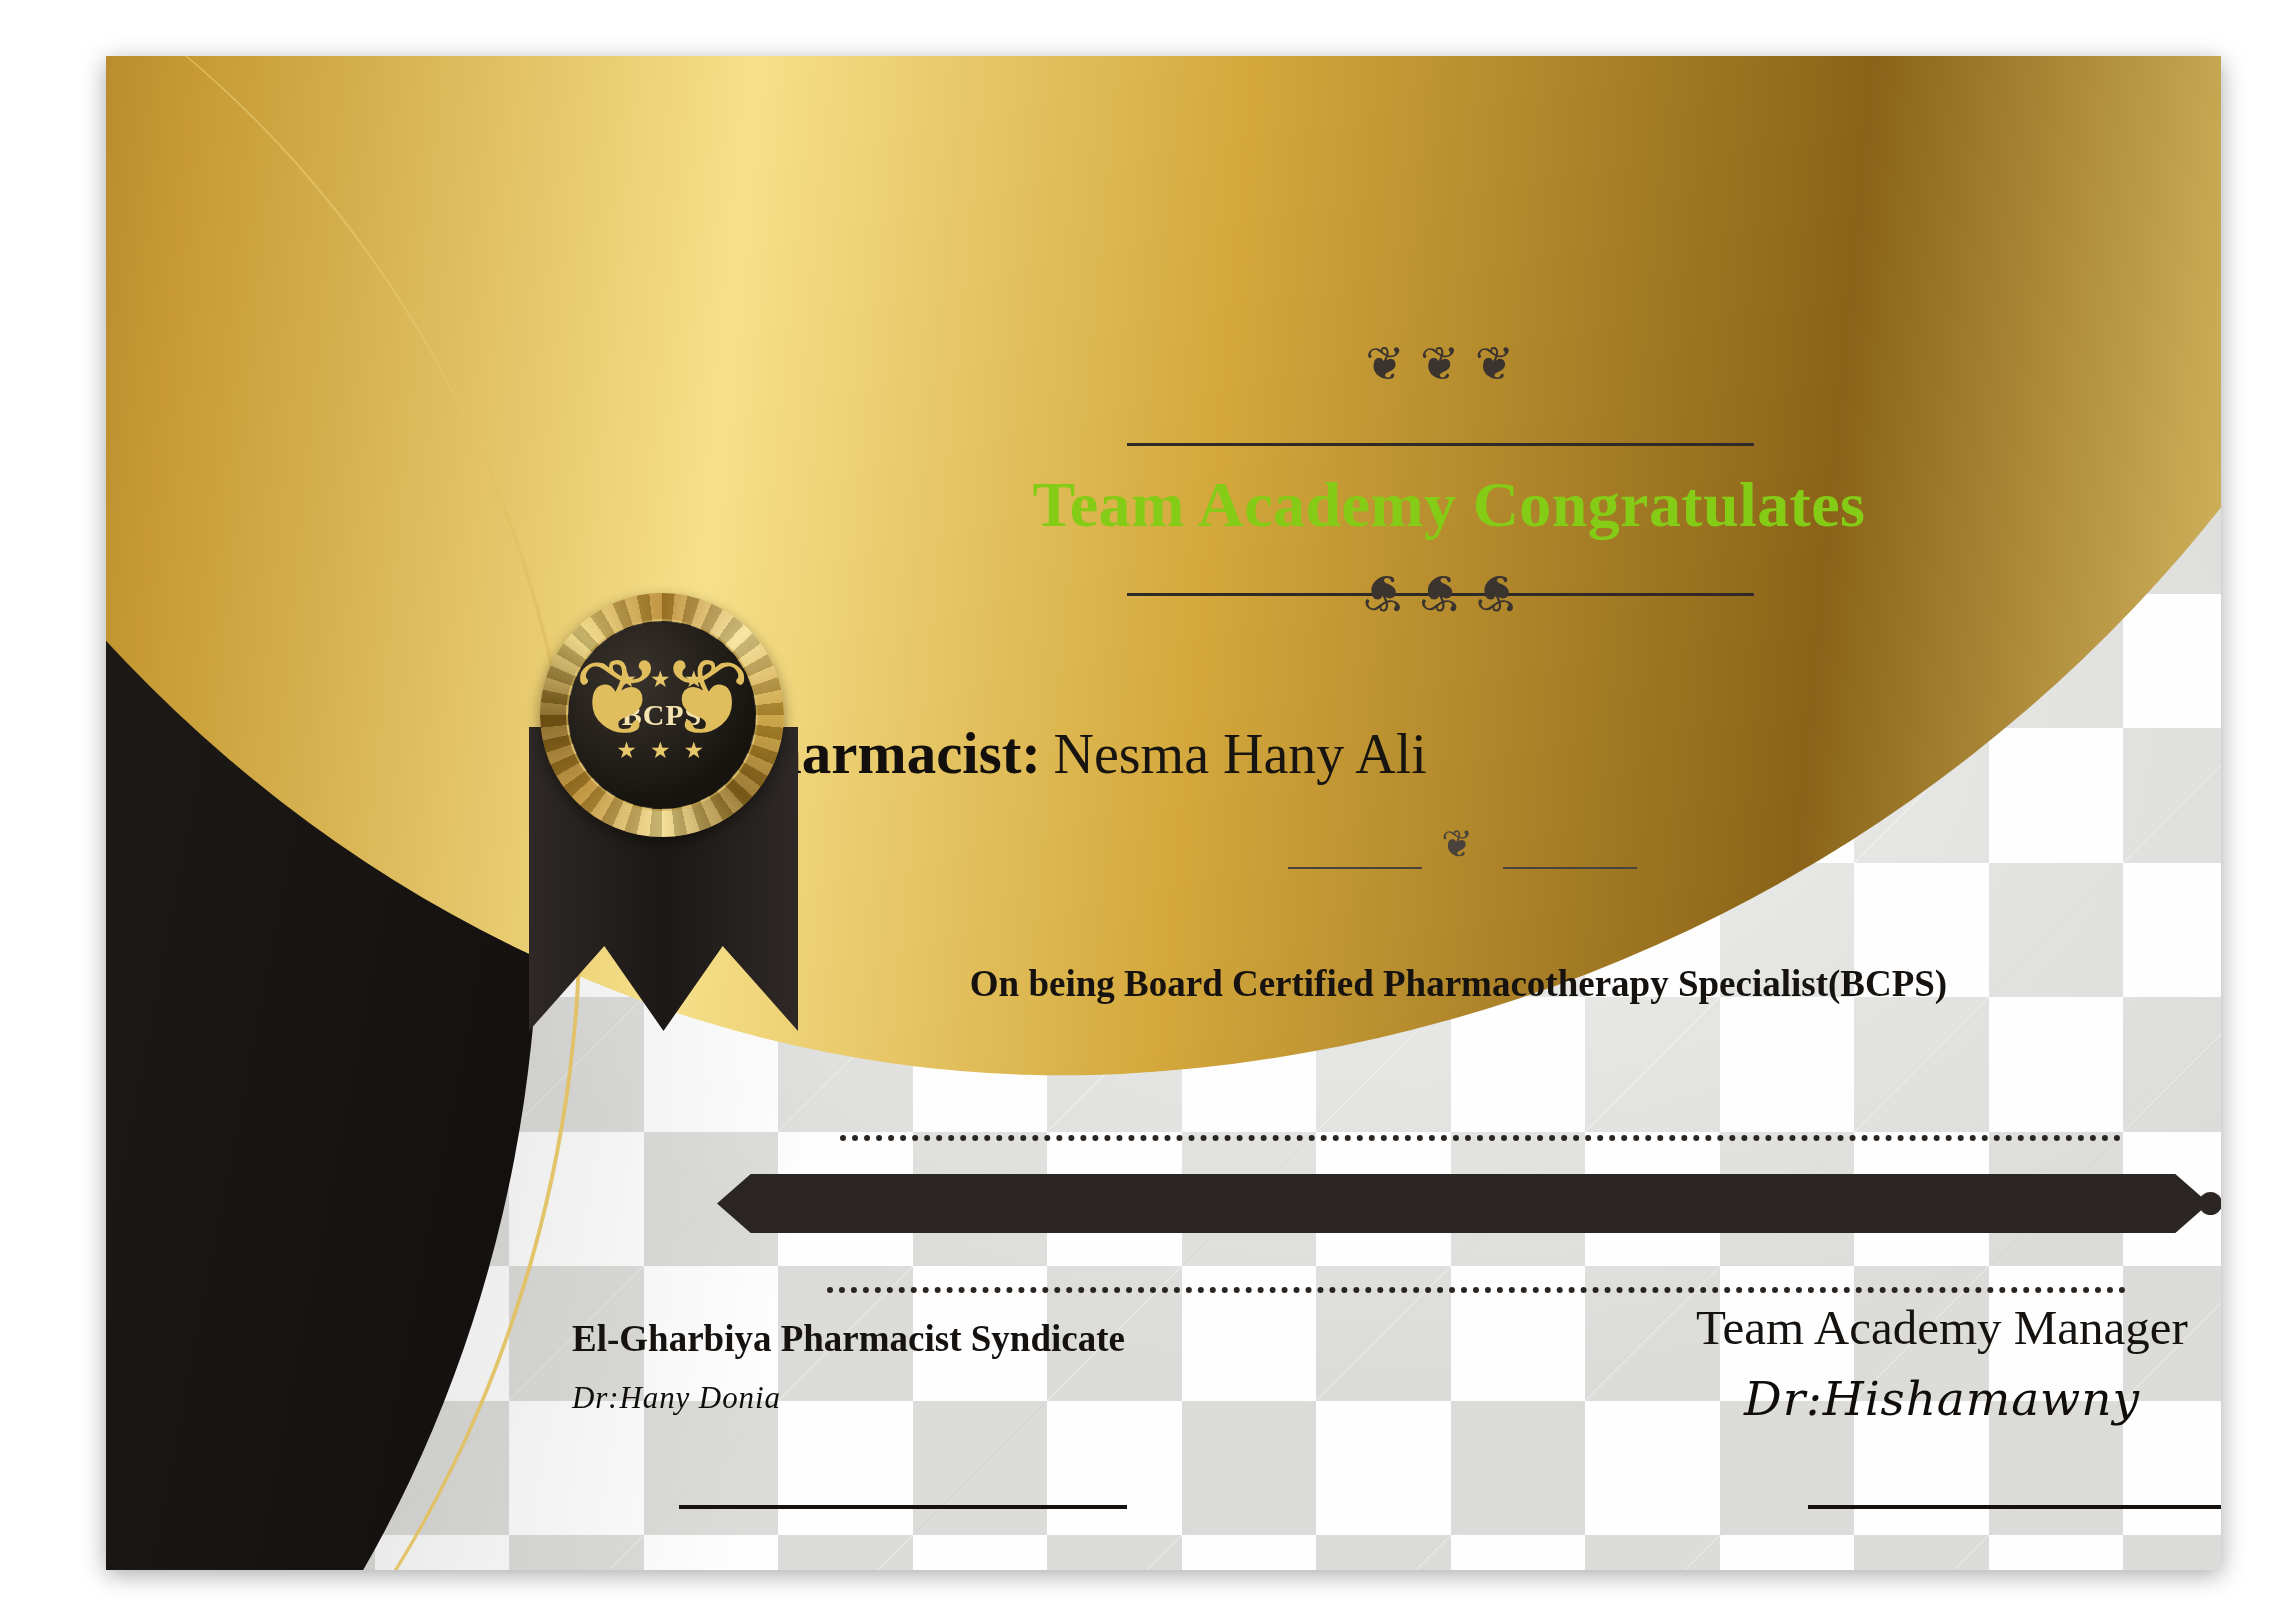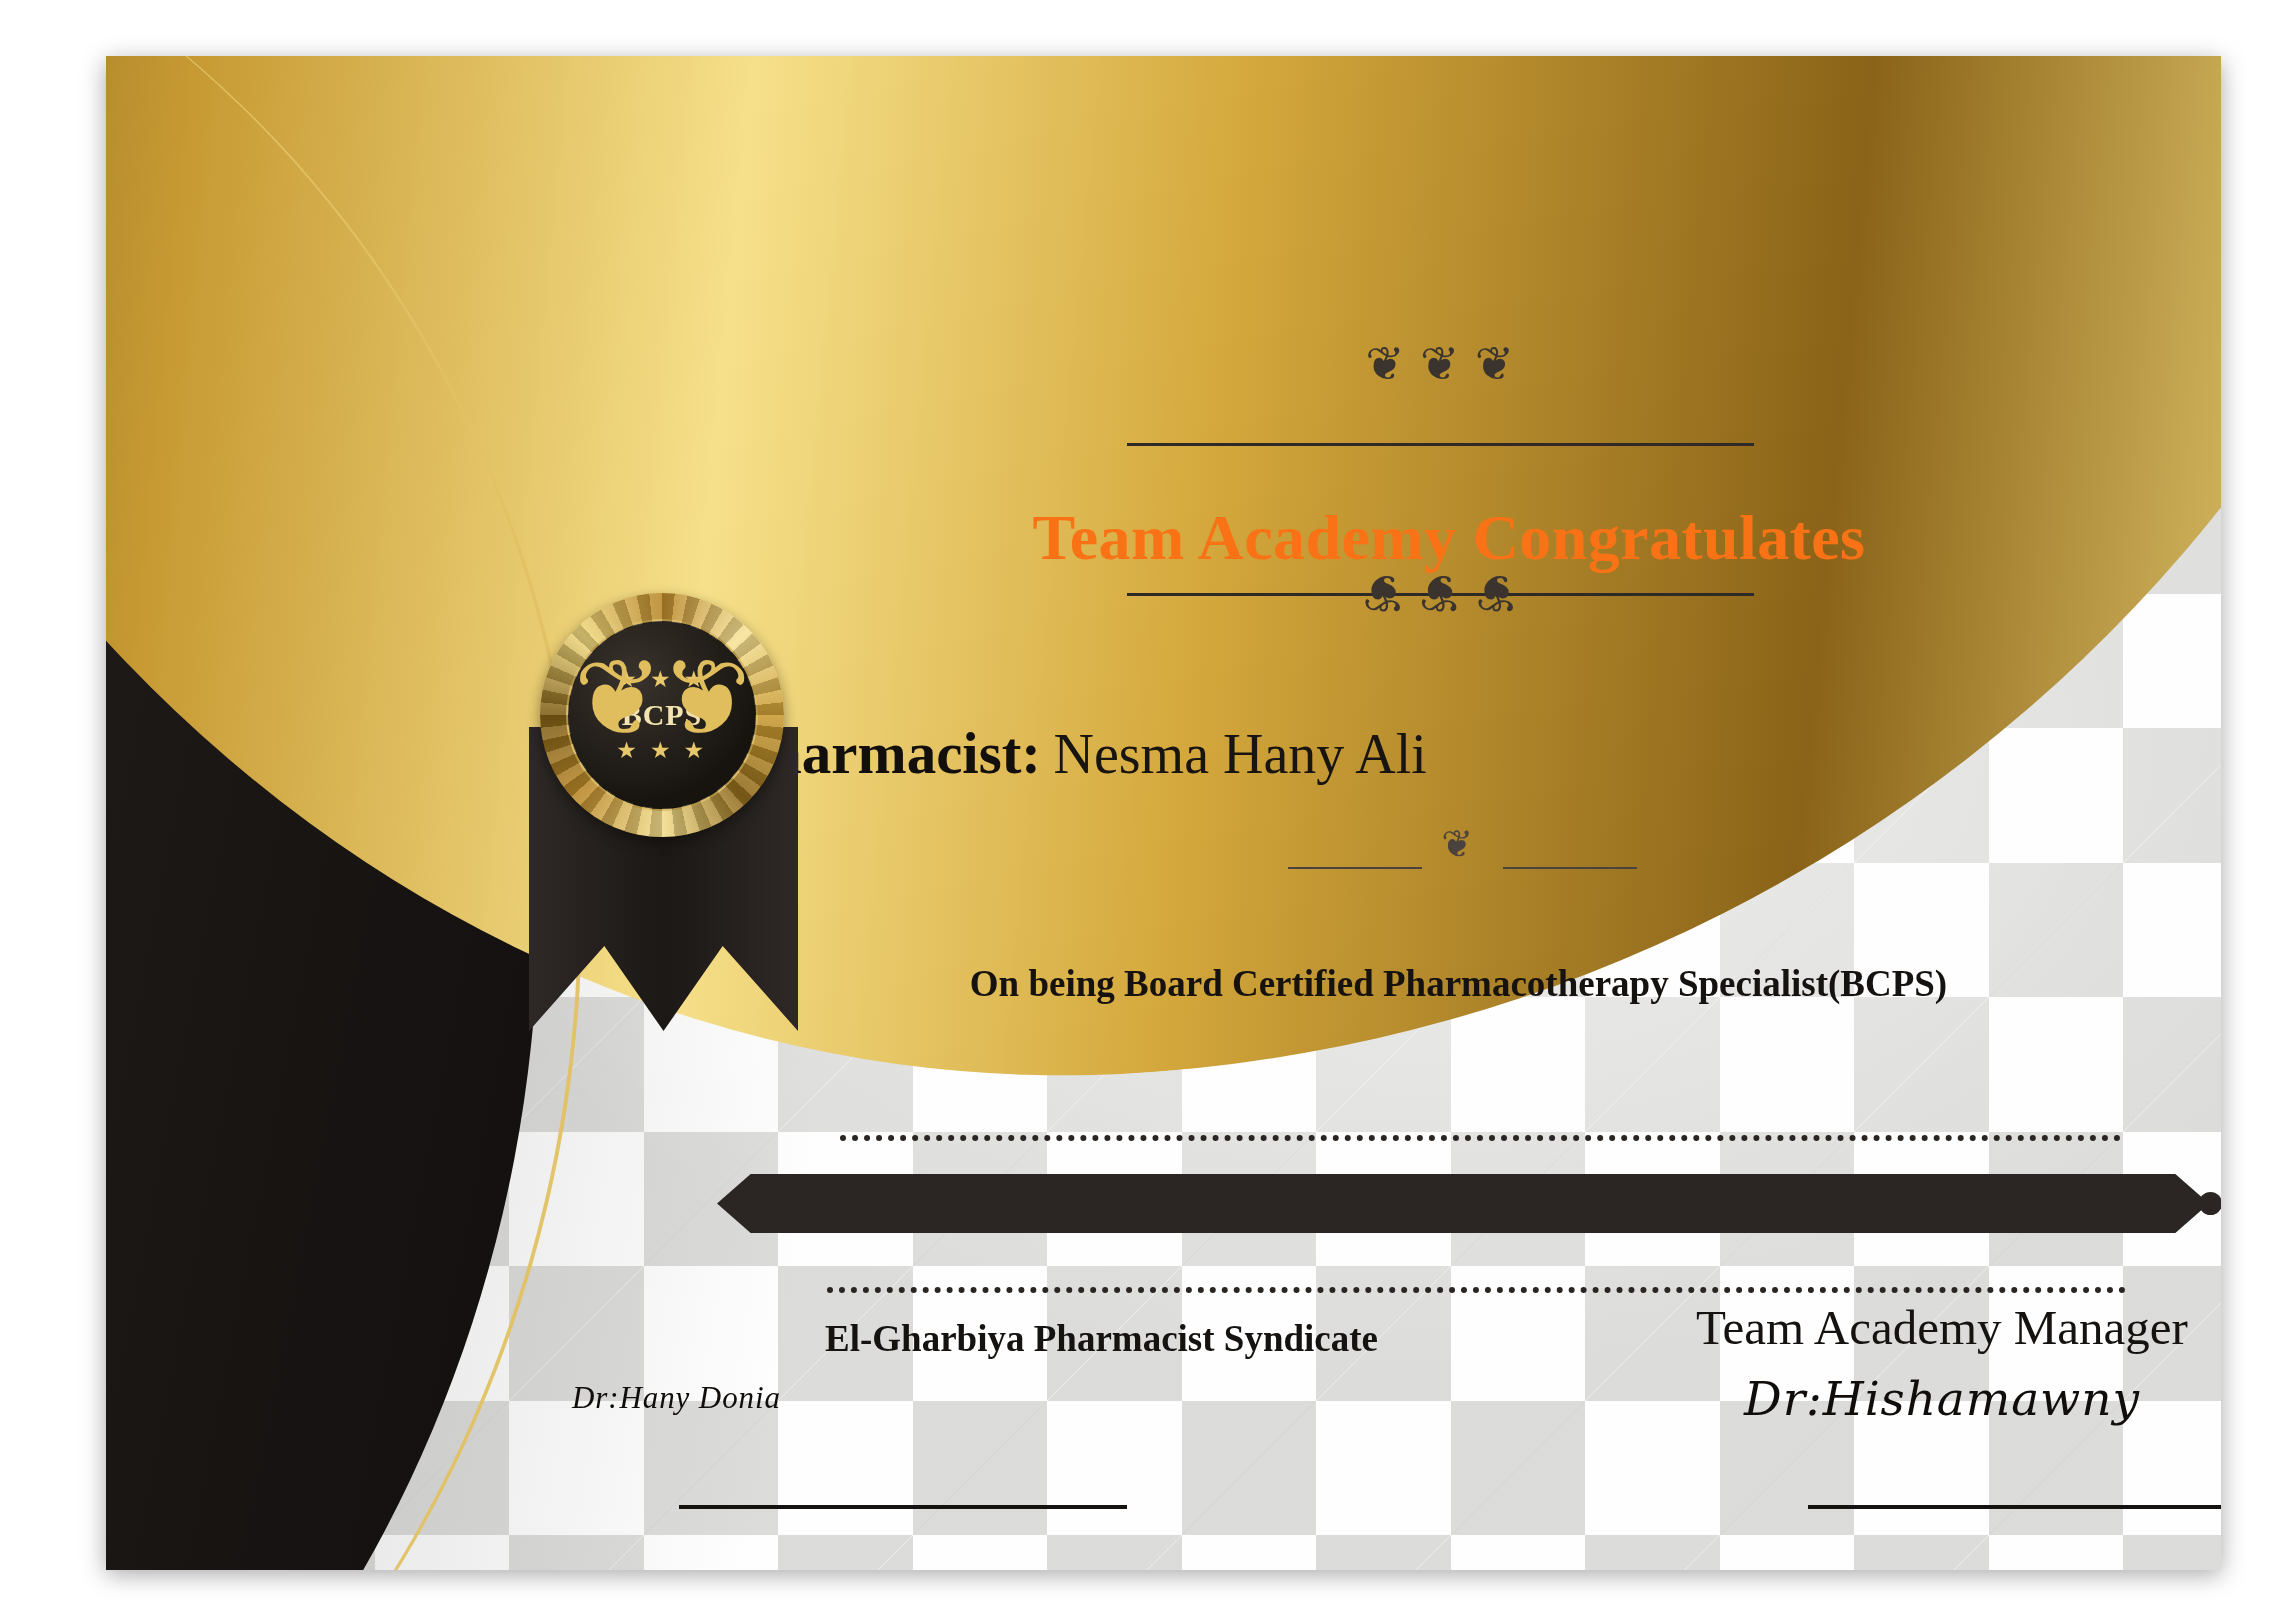--- a/index.html
+++ b/index.html
@@ -142,23 +142,22 @@
   }
 
   .title {
     position: absolute;
     left: 716px;
     top: 412px;
     width: 1254px;
     text-align: center;
     font-size: 64px;
     font-weight: bold;
-    color: #f97316;
+    color: #84cc16;
     letter-spacing: 0.4px;
-    margin-top: 33px;
   }
 
   .flourish-bottom {
     position: absolute;
     left: 994px;
     top: 510px;
     width: 681px;
     text-align: center;
     color: #3a332e;
     font-size: 52px;
@@ -265,21 +264,21 @@
   }
   .ribbon-dots.left { left: 618px; }
   .ribbon-dots.right { left: 2026px; }
 
   
   .sig-left-title {
     position: absolute;
     left: 466px;
     top: 1261px;
     width: 806px;
-    text-align: right;
+    text-align: left;
     font-size: 37px;
     font-weight: bold;
     color: #15120f;
   }
   .sig-left-name {
     position: absolute;
     left: 466px;
     top: 1324px;
     width: 806px;
     font-size: 31px;

